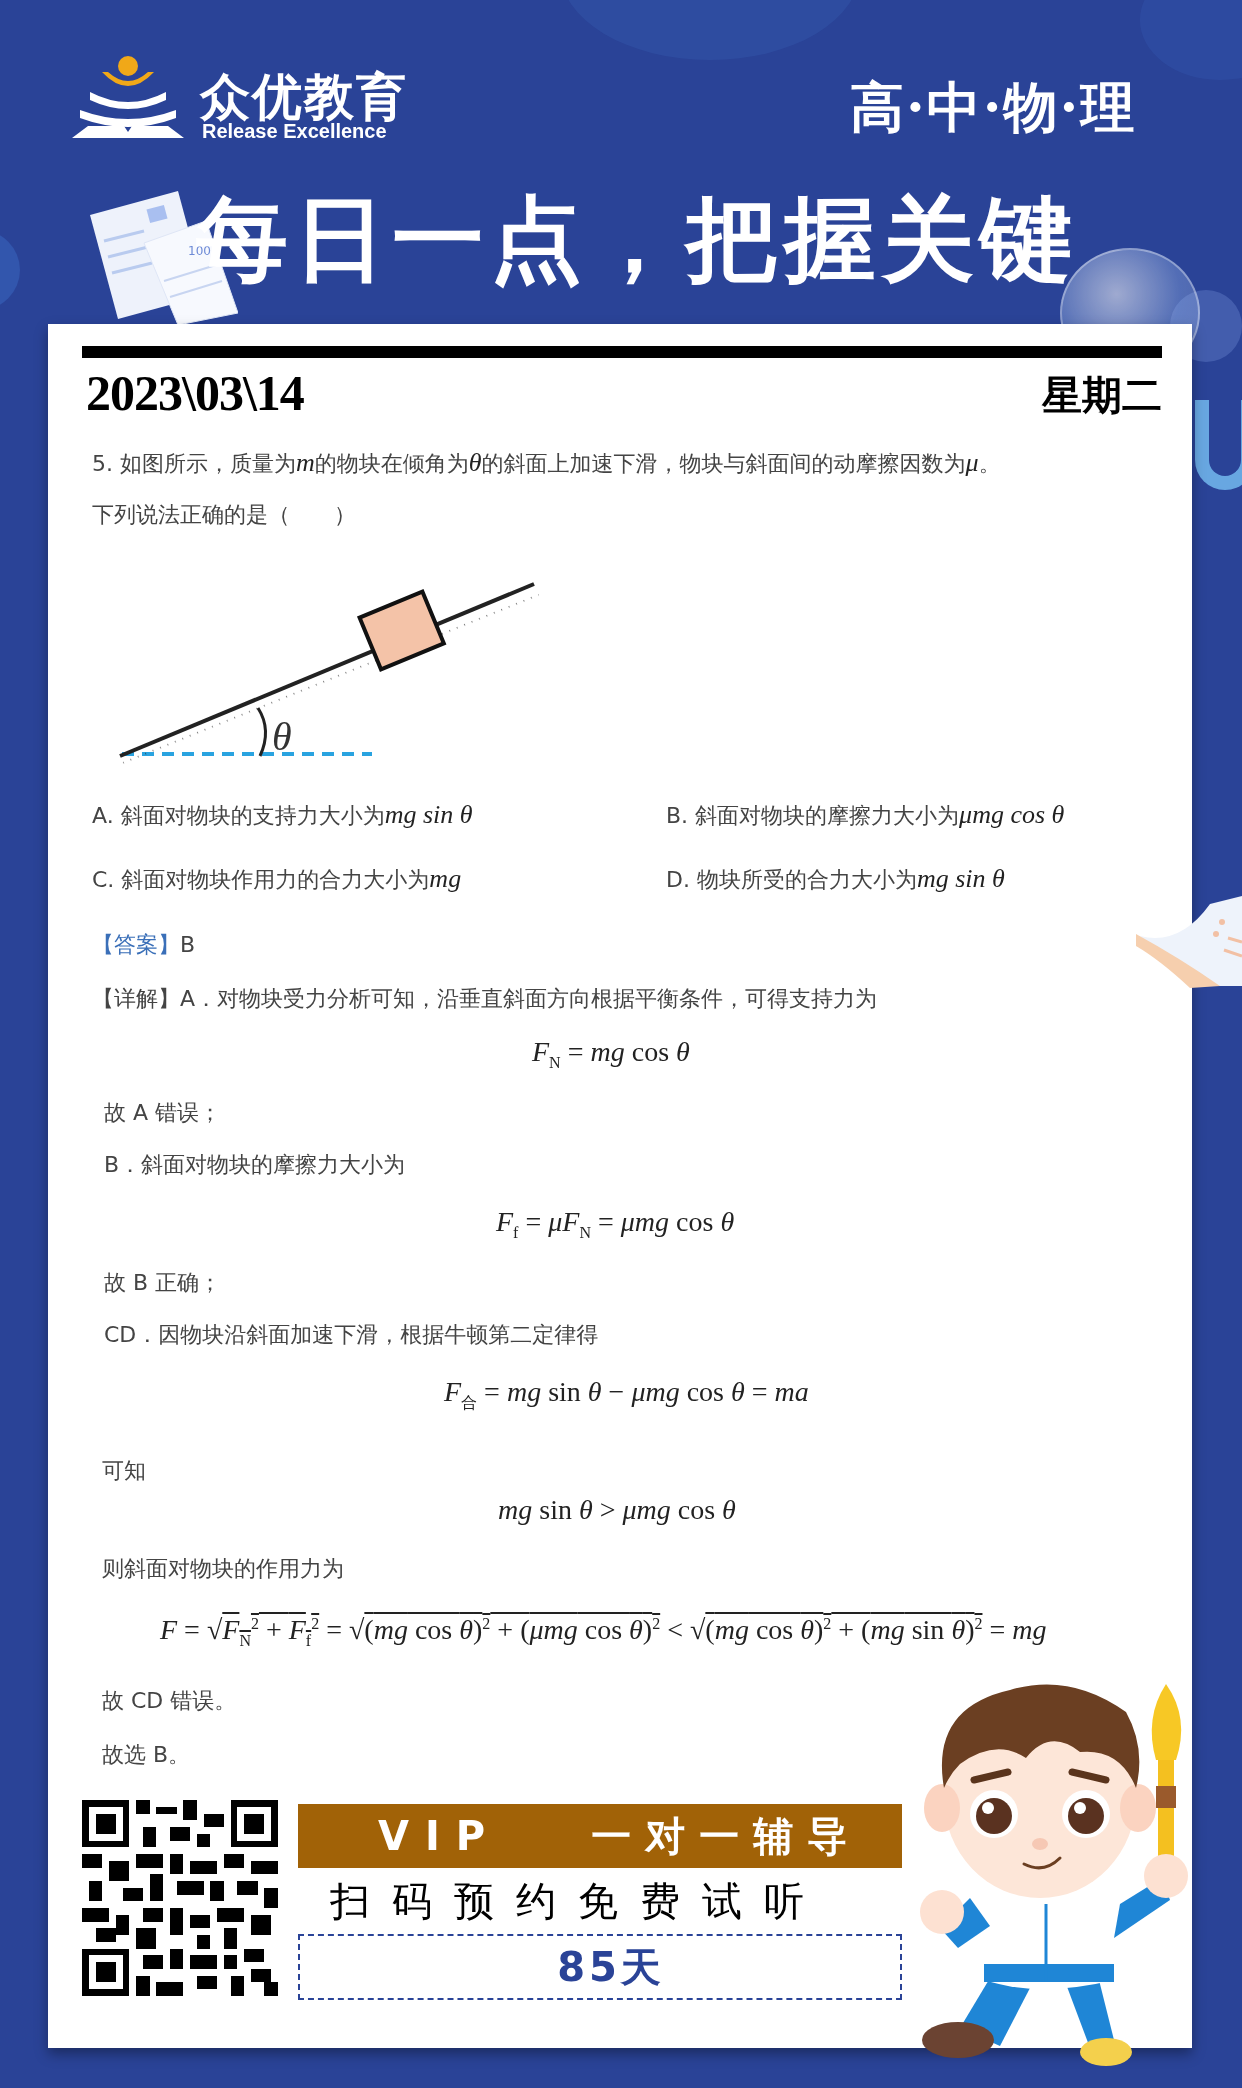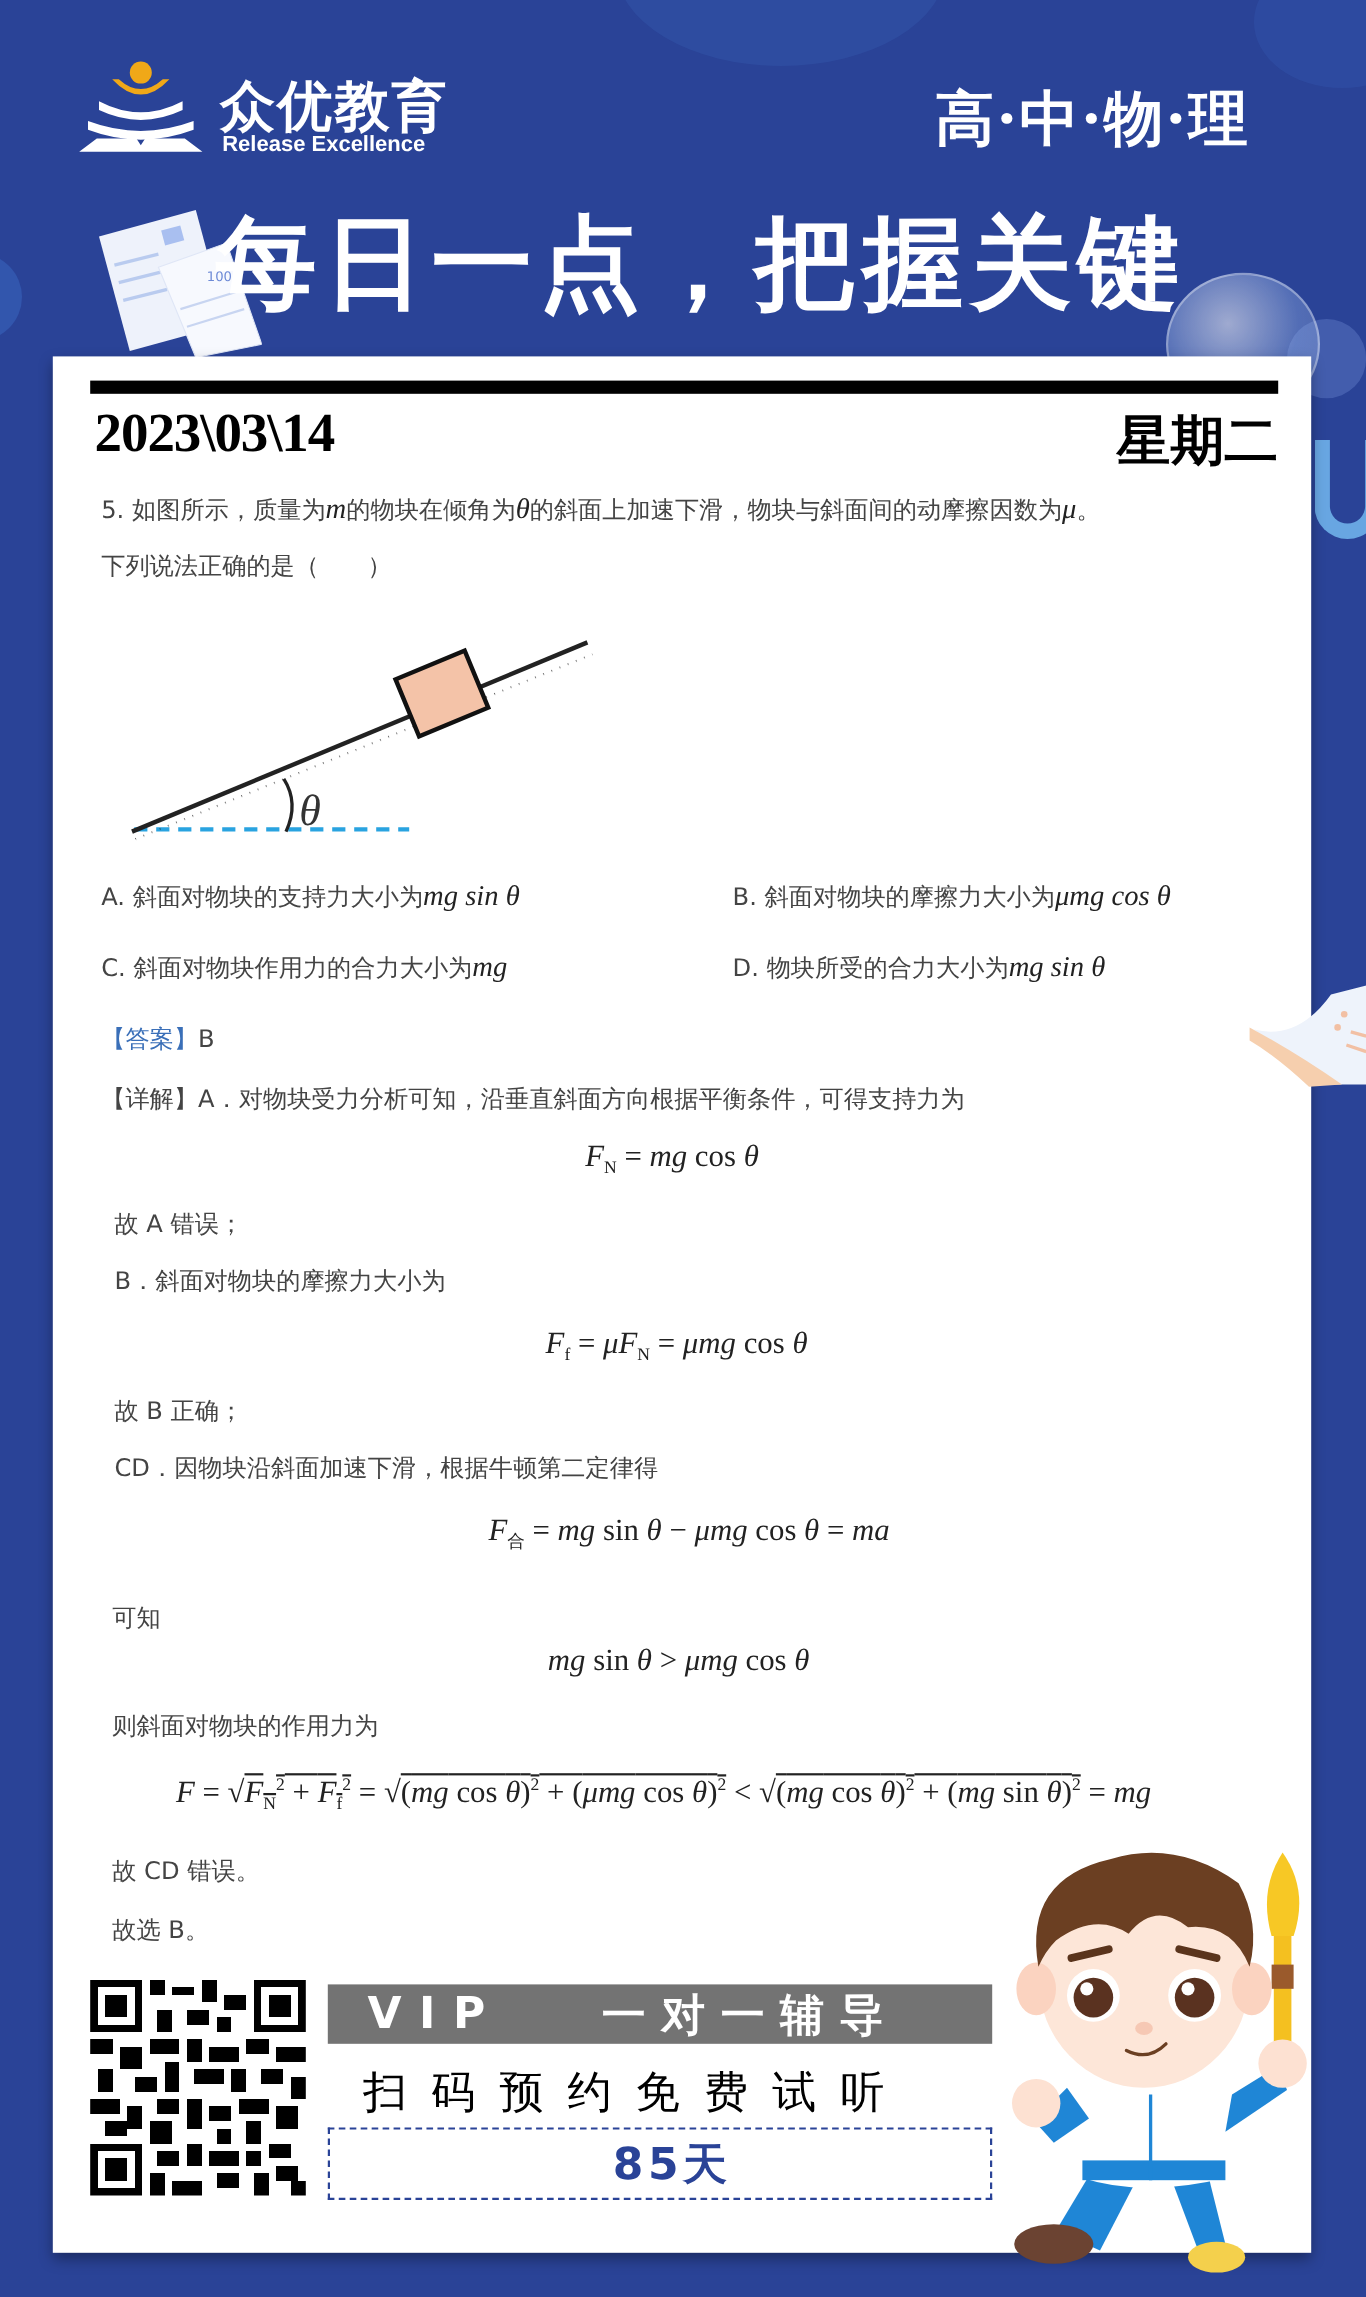--- a/index.html
+++ b/index.html
@@ -48,37 +48,38 @@
     .card {
       position: absolute; left: 48px; top: 324px; width: 1144px; height: 1724px;
       background: #fff; box-shadow: 0 6px 12px rgba(0,0,0,.35);
     }
     .rule { position: absolute; left: 34px; top: 22px; width: 1080px; height: 12px; background: #000; }
     .date {
       position: absolute; left: 38px; top: 40px; font-size: 50px; font-weight: bold; color: #000;
       font-family: "Liberation Serif", serif; letter-spacing: -1px;
     }
     .weekday {
-      position: absolute; right: 30px; top: 44px; font-size: 49px; font-weight: bold; color: #000;
+      position: absolute; right: 30px; top: 44px; font-size: 40px; font-weight: bold; color: #000;
       font-family: "DejaVu Serif", serif;
     }
     .txt { position: absolute; font-size: 22px; color: #444; font-family: "DejaVu Sans", sans-serif; white-space: nowrap; }
     .math { font-family: "Liberation Serif", serif; font-style: italic; font-size: 26px; color: #222; }
     .formula { position: absolute; font-family: "Liberation Serif", serif; font-size: 28px; color: #222; white-space: nowrap; }
     .formula i { font-style: italic; }
     .formula sub, .formula sup { font-size: 16px; }
     .ans-tag { color: #3a6fb8; }
     .diagram { position: absolute; left: 62px; top: 236px; width: 460px; height: 230px; }
 
     
     .qr { position: absolute; left: 34px; top: 1476px; width: 196px; height: 196px; }
     .vip-bar {
-      position: absolute; left: 250px; top: 1480px; width: 604px; height: 54px; background: #737373;
+      position: absolute; left: 250px; top: 1480px; width: 604px; height: 64px; background: #a16207;
       color: #fff; font-size: 40px; font-weight: bold; display: flex; align-items: center;
       font-family: "DejaVu Sans", sans-serif;
+      padding-left: 44px;
     }
     .vip-bar .vip { margin-left: 36px; letter-spacing: 16px; }
     .vip-bar .one { margin-left: 90px; letter-spacing: 14px; }
     .scan {
       position: absolute; left: 282px; top: 1552px; font-size: 40px; font-weight: normal; color: #000;
       letter-spacing: 22px; font-family: "DejaVu Sans", sans-serif;
     }
     .countdown {
       position: absolute; left: 250px; top: 1611px; width: 604px; height: 66px;
       border: 2px dashed #2a4397; display: flex; align-items: center; justify-content: center;

